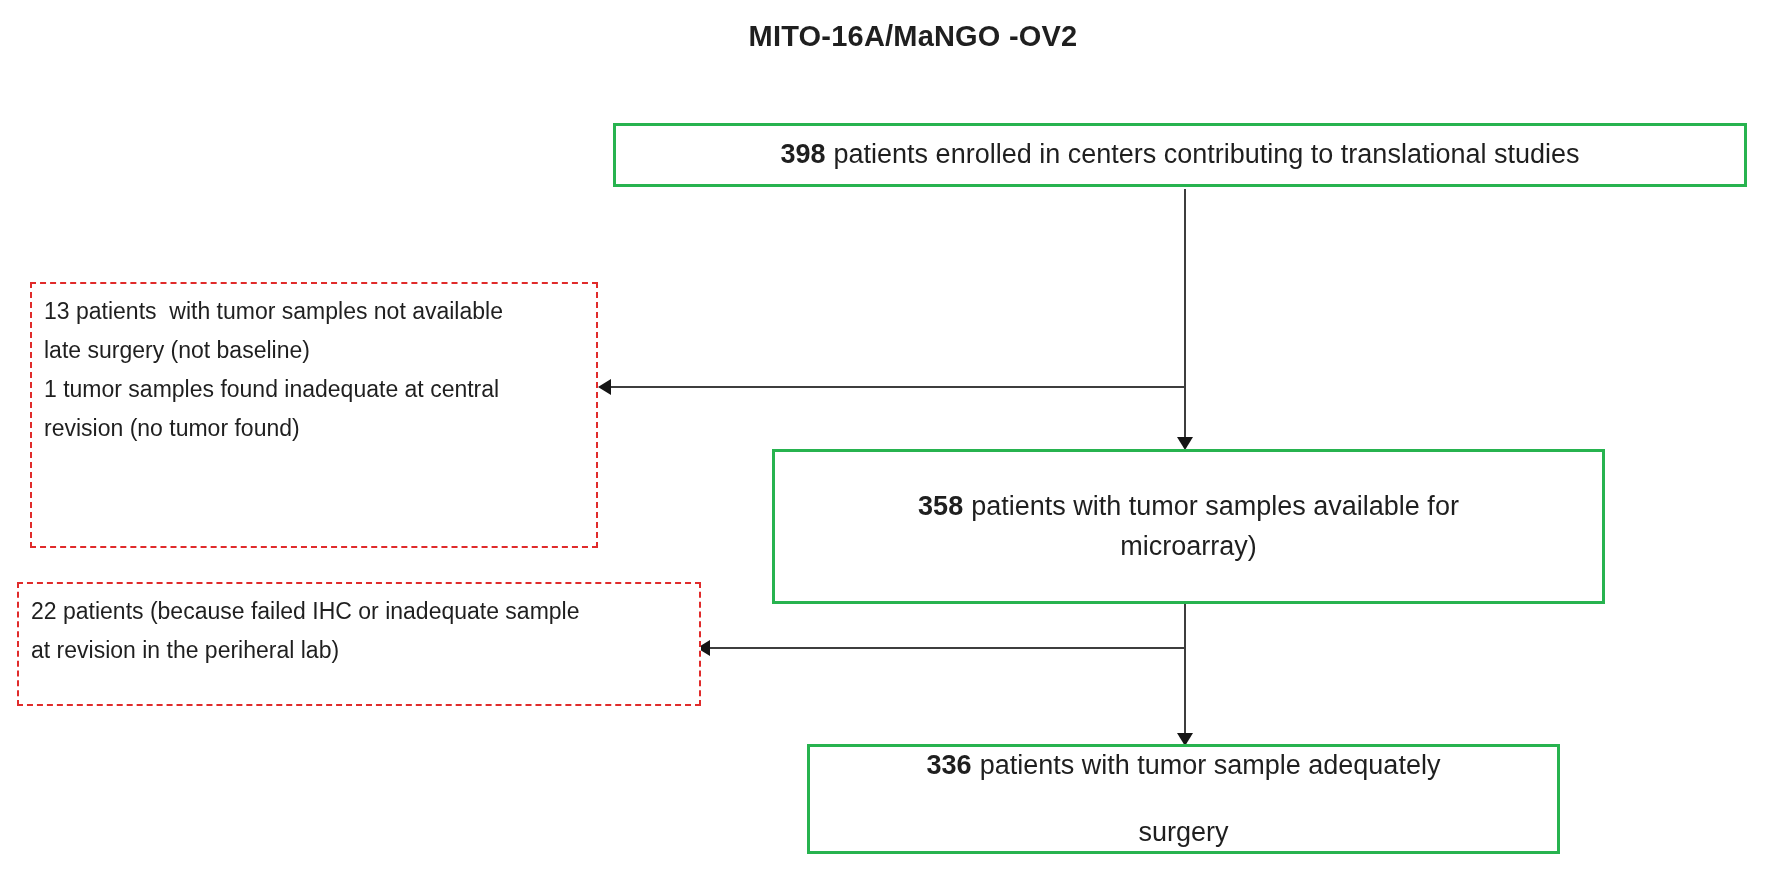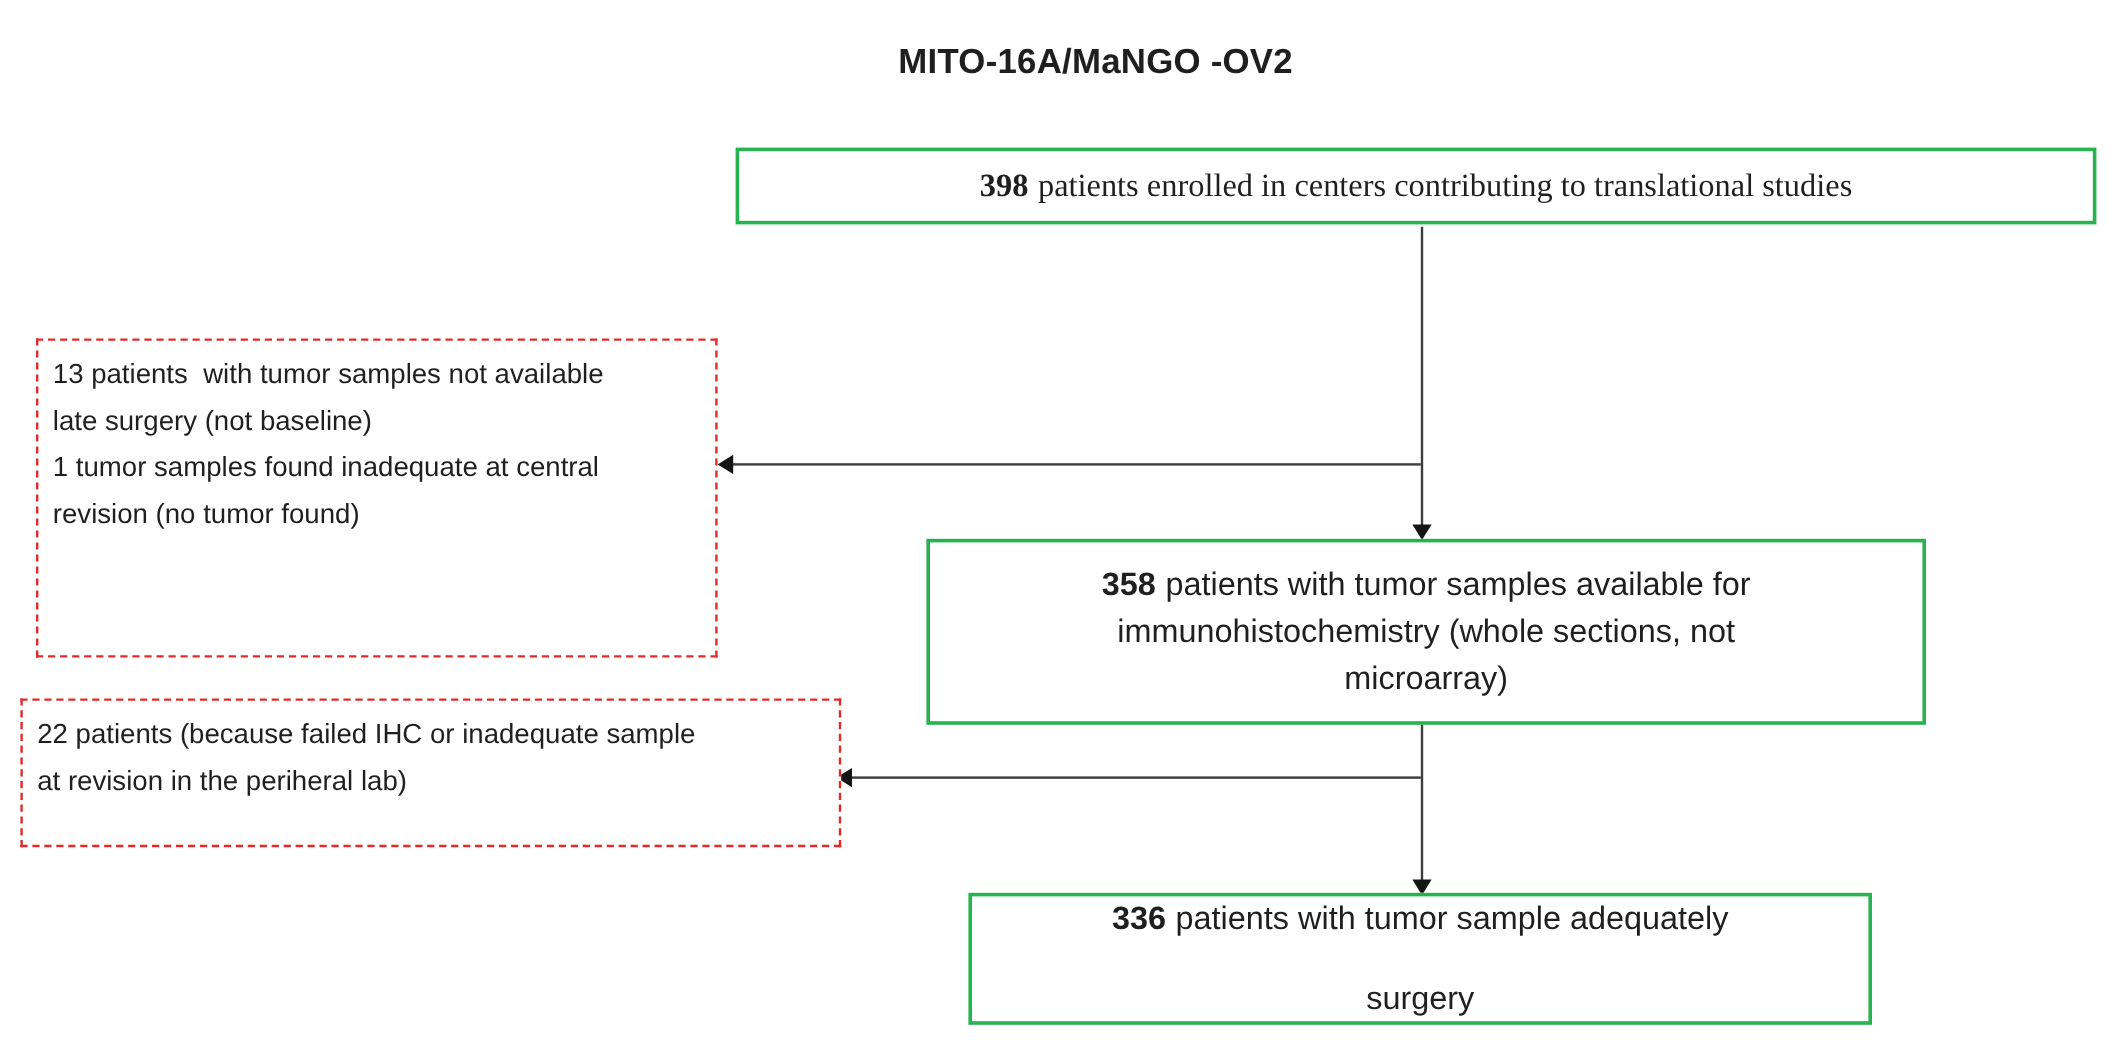--- a/index.html
+++ b/index.html
@@ -10,21 +10,20 @@
     font-family:"Liberation Sans",sans-serif;
     color:#1f1f1f;
     overflow:hidden;
   }
   .title{
     position:absolute;
     left:633px;top:20px;width:560px;
     text-align:center;
     font-size:29px;font-weight:bold;
     letter-spacing:0.2px;
-    margin-top:16px;
   }
   .gbox{
     position:absolute;
     box-sizing:border-box;
     border:3px solid var(--green,#27b34f);
     background:#ffffff;
     display:flex;flex-direction:column;
     align-items:center;justify-content:center;
     text-align:center;
     font-size:27px;line-height:1.45;
@@ -54,40 +53,39 @@
     border-right:13px solid #151515;
   }
 </style>
 </head>
 <body>
 
 <div class="frame">
 
   <div class="title">MITO-16A/MaNGO -OV2</div>
 
-  <div class="gbox" style="left:613px;top:123px;width:1134px;height:64px;font-family:Liberation Serif, serif;">
+  <div class="gbox" style="left:613px;top:123px;width:1134px;height:64px;">
     <div class="line"><span class="num">398</span><span>patients enrolled in centers contributing to translational studies</span></div>
   </div>
 
   <div class="vline" style="left:1184px;top:189px;height:249px;"></div>
   <div class="ah-down" style="left:1177px;top:437px;"></div>
 
   <div class="hline" style="left:610px;top:386px;width:574px;"></div>
   <div class="ah-left" style="left:598px;top:379px;"></div>
 
   <div class="rbox" style="left:30px;top:282px;width:568px;height:266px;">
     <div class="line">13 patients  with tumor samples not available</div>
     <div class="line">late surgery (not baseline)</div>
     <div class="line">1 tumor samples found inadequate at central</div>
     <div class="line">revision (no tumor found)</div>
   </div>
 
   <div class="gbox" style="left:772px;top:449px;width:833px;height:155px;">
     <div class="line"><span class="num">358</span><span>patients with tumor samples available for</span></div>
-    <div class="line">immunohistochemistry (whole sections, not</div>
     <div class="line">microarray)</div>
   </div>
 
   <div class="vline" style="left:1184px;top:604px;height:130px;"></div>
   <div class="ah-down" style="left:1177px;top:733px;"></div>
 
   <div class="hline" style="left:709px;top:647px;width:475px;"></div>
   <div class="ah-left" style="left:697px;top:640px;"></div>
 
   <div class="rbox" style="left:17px;top:582px;width:684px;height:124px;">

